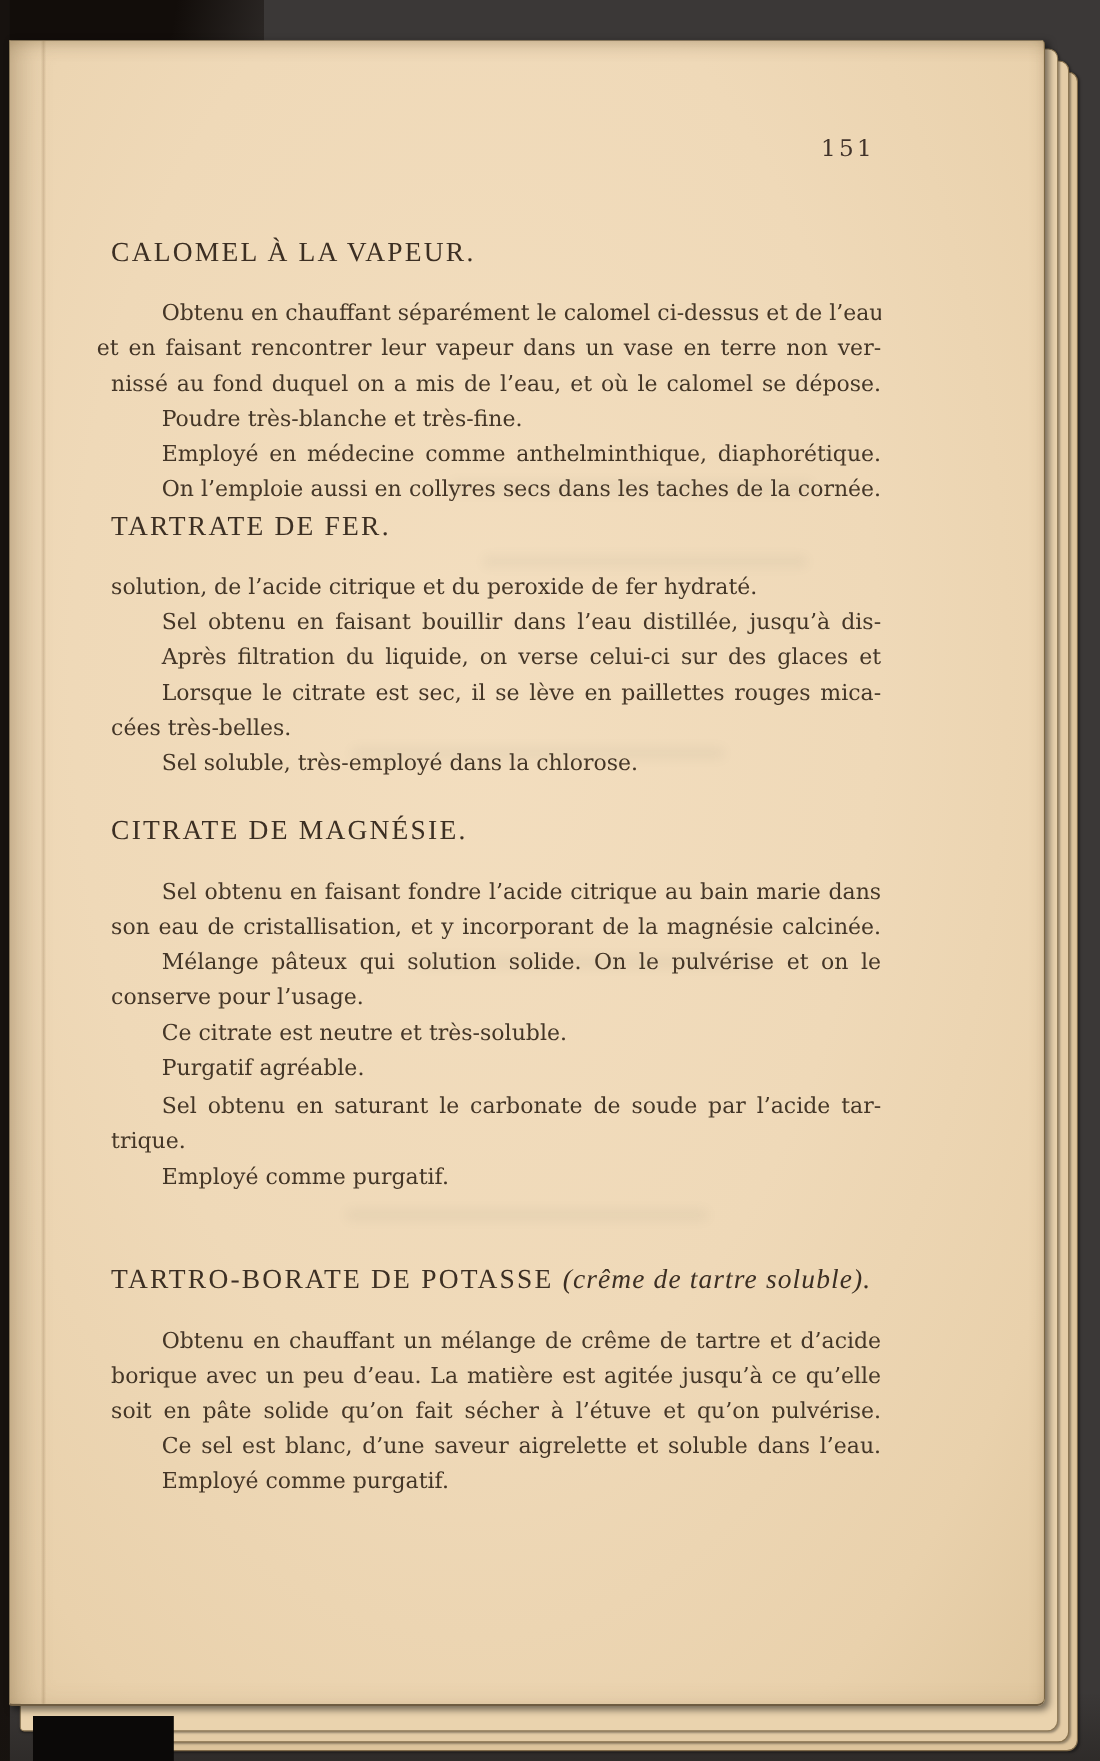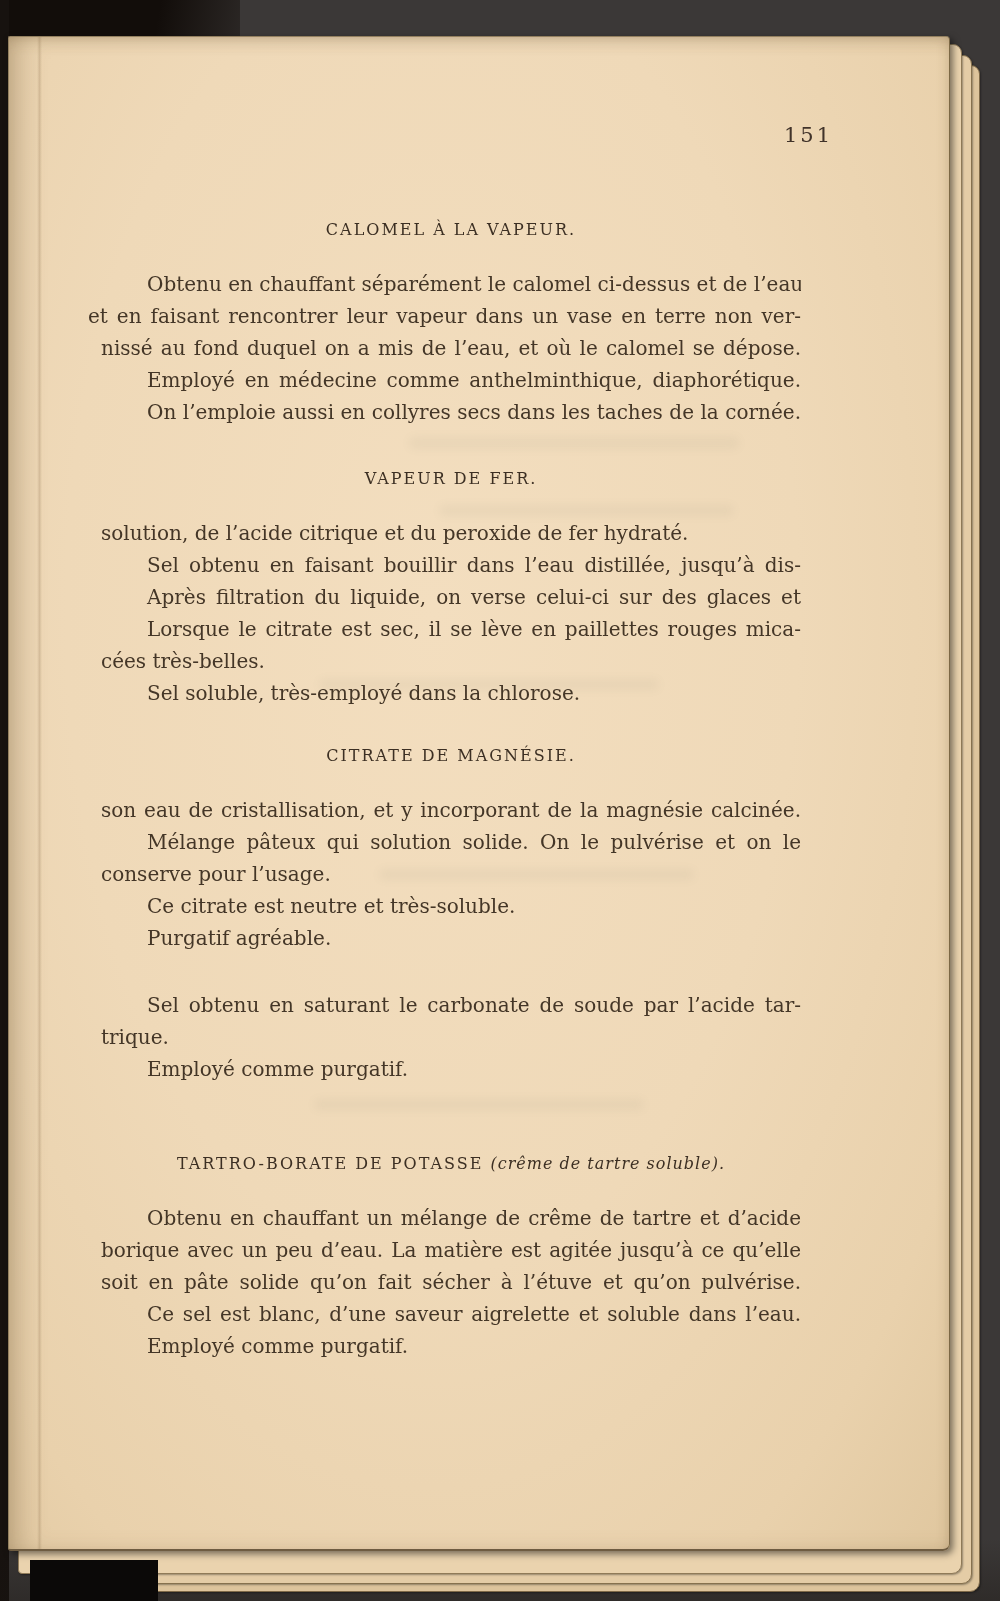--- a/index.html
+++ b/index.html
@@ -56,28 +56,28 @@
   .ghost {
     position:absolute; background:#5c6150; opacity:.06; filter:blur(5px); border-radius:5px;
   }
   .g1 { left:400px; top:400px; width:330px; height:12px; }
   .g2 { left:430px; top:468px; width:295px; height:11px; }
   .g3 { left:310px; top:642px; width:340px; height:11px; }
   .g4 { left:370px; top:832px; width:315px; height:11px; }
   .g5 { left:305px; top:1062px; width:330px; height:11px; }
 
   .page-number {
-    position:absolute; left:700px; top:86px; width:124px; text-align:right;
+    position:absolute; left:700px; top:86px; width:124px; text-align:center;
     font-size:21px; letter-spacing:3px; color:#41332a;
   }
 
   .sec { position:absolute; left:92px; width:700px; color:#443627; }
   .heading {
-    text-align:center; font-size:16px; letter-spacing:2px; line-height:26px;
-    margin:0 0 25px 0; font-weight:normal; color:#3c2f23;
+    text-align:left; font-size:25px; letter-spacing:2px; line-height:26px;
+    margin:0 0 25px 0; font-weight:normal; color:#3c2f23;font-family:Liberation Serif, serif;
   }
   .h-italic { font-style:italic; letter-spacing:1px; }
   .line {
     font-size:20px; line-height:32px; height:32px; white-space:nowrap;
   }
   .justify { text-align:justify; text-align-last:justify; overflow:hidden; }
   .indent { text-indent:46px; }
   .outdent { margin-left:-13px; }
 </style>
 </head>
@@ -101,36 +101,38 @@
     <div class="ghost g4"></div>
     <div class="ghost g5"></div>
 
     <div class="page-number">151</div>
 
     <section class="sec" style="top:180px">
       <div class="heading">CALOMEL À LA VAPEUR.</div>
       <div class="line indent justify">Obtenu en chauffant séparément le calomel ci-dessus et de l’eau,</div>
       <div class="line outdent justify">et en faisant rencontrer leur vapeur dans un vase en terre non ver-</div>
       <div class="line justify">nissé au fond duquel on a mis de l’eau, et où le calomel se dépose.</div>
+      <div class="line indent">Poudre très-blanche et très-fine.</div>
       <div class="line indent justify">Employé en médecine comme anthelminthique, diaphorétique.</div>
       <div class="line indent justify">On l’emploie aussi en collyres secs dans les taches de la cornée.</div>
     </section>
 
     <section class="sec" style="top:429px">
-      <div class="heading">VAPEUR DE FER.</div>
+      <div class="heading">TARTRATE DE FER.</div>
       <div class="line">solution, de l’acide citrique et du peroxide de fer hydraté.</div>
       <div class="line indent justify">Sel obtenu en faisant bouillir dans l’eau distillée, jusqu’à dis-</div>
       <div class="line indent justify">Après filtration du liquide, on verse celui-ci sur des glaces et</div>
       <div class="line indent justify">Lorsque le citrate est sec, il se lève en paillettes rouges mica-</div>
       <div class="line">cées très-belles.</div>
       <div class="line indent">Sel soluble, très-employé dans la chlorose.</div>
     </section>
 
     <section class="sec" style="top:706px">
       <div class="heading">CITRATE DE MAGNÉSIE.</div>
+      <div class="line indent justify">Sel obtenu en faisant fondre l’acide citrique au bain marie dans</div>
       <div class="line justify">son eau de cristallisation, et y incorporant de la magnésie calcinée.</div>
       <div class="line indent justify">Mélange pâteux qui solution solide. On le pulvérise et on le</div>
       <div class="line">conserve pour l’usage.</div>
       <div class="line indent">Ce citrate est neutre et très-soluble.</div>
       <div class="line indent">Purgatif agréable.</div>
     </section>
 
     <section class="sec" style="top:952px">
       <div class="line indent justify">Sel obtenu en saturant le carbonate de soude par l’acide tar-</div>
       <div class="line">trique.</div>

